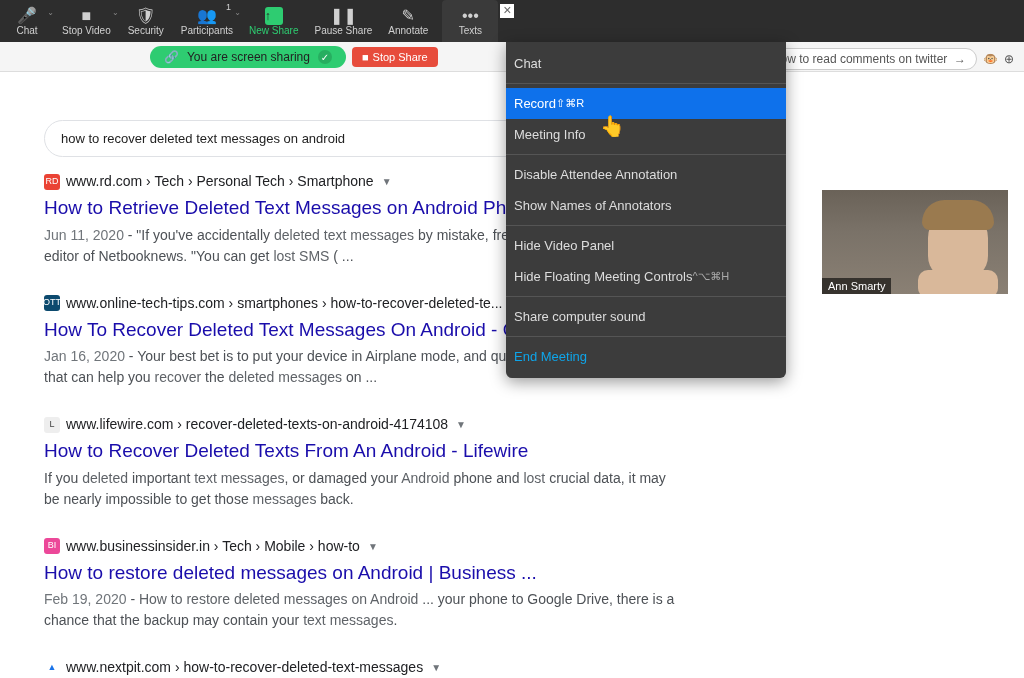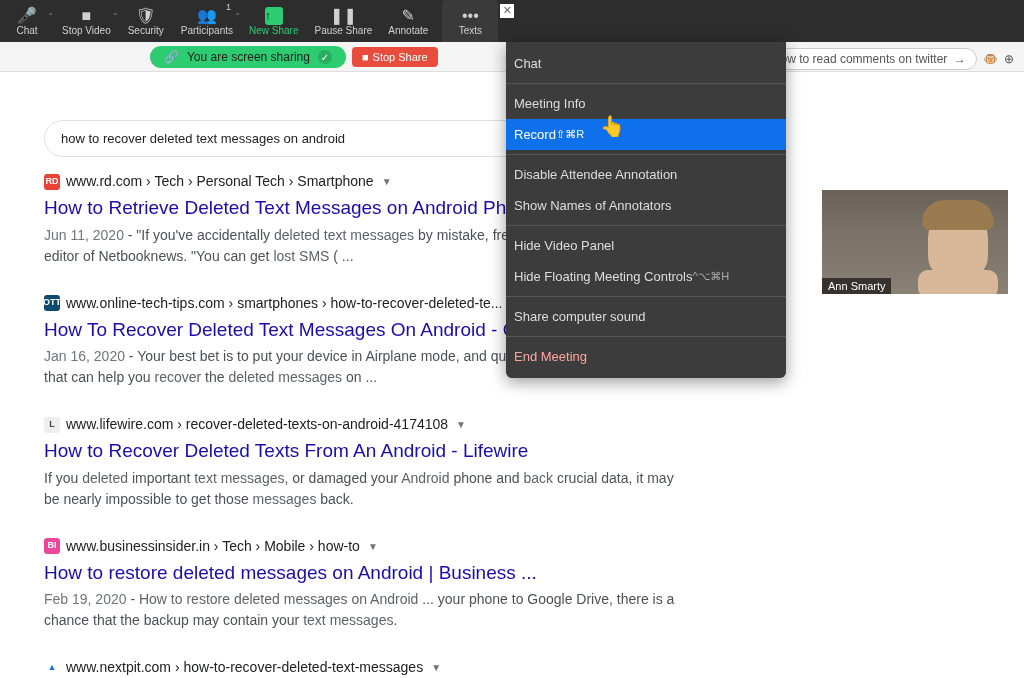--- a/index.html
+++ b/index.html
@@ -16,30 +16,30 @@
 .share-status{background:#2ecc71;color:#222;padding:4px 14px;border-radius:12px;display:flex;align-items:center;gap:8px}
 .share-status .check{background:#27ae60;color:#fff;width:14px;height:14px;border-radius:50%;font-size:10px;display:flex;align-items:center;justify-content:center}
 .stop-share{background:#e74c3c;color:#fff;padding:4px 10px;border-radius:4px;margin-left:6px;display:flex;align-items:center;gap:4px;font-size:11px}
 .browser-area{position:absolute;top:42px;left:0;right:0;height:30px;border-bottom:1px solid #ddd;display:flex;align-items:center;padding:0 10px;background:#f5f5f5;font-size:12px;color:#666}
 .omnibox{flex:1;display:flex;align-items:center;gap:6px}
 .omni-right{position:absolute;right:10px;top:48px;display:flex;align-items:center;gap:6px;font-size:12px;color:#555;z-index:20}
 .search-box{margin:78px 10px 14px 44px;border:1px solid #dfe1e5;border-radius:22px;padding:10px 16px;font-size:13px;color:#222;width:680px}
 .results{margin-left:44px;width:640px}
 .result{margin-bottom:26px;font-size:14px;line-height:1.5}
 .crumb{color:#202124;font-size:14px;display:flex;align-items:center;gap:6px;margin-bottom:2px}
-.crumb .fav{width:16px;height:16px;border-radius:3px;display:inline-flex;align-items:center;justify-content:center;font-size:9px;color:#fff;font-weight:bold}
+.crumb .fav{width:16px;height:16px;border-radius:3px;display:inline-flex;align-items:center;justify-content:center;font-size:9px;color:#fff;font-weight:normal}
 .crumb .dd{color:#70757a;font-size:10px;margin-left:2px}
 .result h3{color:#1a0dab;font-size:19px;font-weight:400;margin-bottom:2px}
 .result .snip{color:#4d5156;font-size:14px}
 .result .snip .date{color:#70757a}
 .result .snip b{font-weight:normal;color:#5f6368}
 .more-menu{position:absolute;top:42px;left:506px;width:280px;background:#3c3c3c;border-radius:0 0 6px 6px;box-shadow:0 4px 16px rgba(0,0,0,.4);z-index:200;padding:6px 0;font-size:13px;color:#ddd}
 .mm-item{padding:8px 8px;display:flex;justify-content:flex-start;align-items:center;cursor:pointer}
 .mm-item.hl{background:#0e71eb;color:#fff}
-.mm-item.end{color:#fca5a5}
+.mm-item.end{color:#0ea5e9}
 .mm-sep{height:1px;background:#555;margin:4px 0}
 .mm-item .sc{font-size:11px;color:#aaa}
 .mm-item.hl .sc{color:#fff}
 .cursor{position:absolute;top:114px;left:600px;z-index:300;font-size:20px;color:#fff;-webkit-text-stroke:1px #000}
 .video-panel{position:absolute;top:190px;right:16px;width:186px;height:104px;background:#222;z-index:150;overflow:hidden}
 .video-panel .scene{width:100%;height:100%;background:linear-gradient(180deg,#6a6258 0%,#7a7268 40%,#8a8074 100%);position:relative}
 .face{position:absolute;right:20px;top:18px;width:60px;height:72px;background:#d9b89a;border-radius:30px 30px 24px 24px}
 .face::before{content:"";position:absolute;top:-8px;left:-6px;right:-6px;height:30px;background:#9a7a4f;border-radius:30px 30px 10px 10px}
 .face::after{content:"";position:absolute;bottom:-18px;left:-10px;right:-10px;height:28px;background:#d9b89a;border-radius:10px}
 .video-label{position:absolute;left:0;bottom:0;background:rgba(0,0,0,.6);color:#fff;font-size:11px;padding:2px 6px}
@@ -128,21 +128,21 @@
       <h3>How To Recover Deleted Text Messages On Android - Onlin</h3>
       <div class="snip"><span class="date">Jan 16, 2020</span> - Your best bet is to put your device in Airplane mode, and quickly find an <b>recovery</b> app that can help you <b>recover</b> the <b>deleted messages</b> on ...</div>
     </div>
     <div class="result">
       <div class="crumb">
         <span class="fav" style="background:#eee;color:#444">L</span>
         <span>www.lifewire.com › recover-deleted-texts-on-android-4174108</span>
         <span class="dd">▼</span>
       </div>
       <h3>How to Recover Deleted Texts From An Android - Lifewire</h3>
-      <div class="snip">If you <b>deleted</b> important <b>text messages</b>, or damaged your <b>Android</b> phone and <b>back</b> crucial data, it may be nearly impossible to get those <b>messages</b> back.</div>
+      <div class="snip">If you <b>deleted</b> important <b>text messages</b>, or damaged your <b>Android</b> phone and <b>lost</b> crucial data, it may be nearly impossible to get those <b>messages</b> back.</div>
     </div>
     <div class="result">
       <div class="crumb">
         <span class="fav" style="background:#ec4899;color:#fff">BI</span>
         <span>www.businessinsider.in › Tech › Mobile › how-to</span>
         <span class="dd">▼</span>
       </div>
       <h3>How to restore deleted messages on Android | Business ...</h3>
       <div class="snip"><span class="date">Feb 19, 2020</span> - <b>How to restore deleted messages on Android</b> ... your phone to Google Drive, there is a chance that the backup may contain your <b>text messages</b>.</div>
     </div>
@@ -153,27 +153,27 @@
         <span class="dd">▼</span>
       </div>
     </div>
   </div>
 
 <div class="more-menu">
   <div class="mm-item">
       <span>Chat</span>
     </div>
   <div class="mm-sep"></div>
-  <div class="mm-item">
-      <span>Meeting Info</span>
-    </div>
   <div class="mm-item hl">
       <span>Record</span>
       <span class="sc">⇧⌘R</span>
     </div>
+  <div class="mm-item">
+      <span>Meeting Info</span>
+    </div>
   <div class="mm-sep"></div>
   <div class="mm-item">
       <span>Disable Attendee Annotation</span>
     </div>
   <div class="mm-item">
       <span>Show Names of Annotators</span>
     </div>
   <div class="mm-sep"></div>
   <div class="mm-item">
       <span>Hide Video Panel</span>

